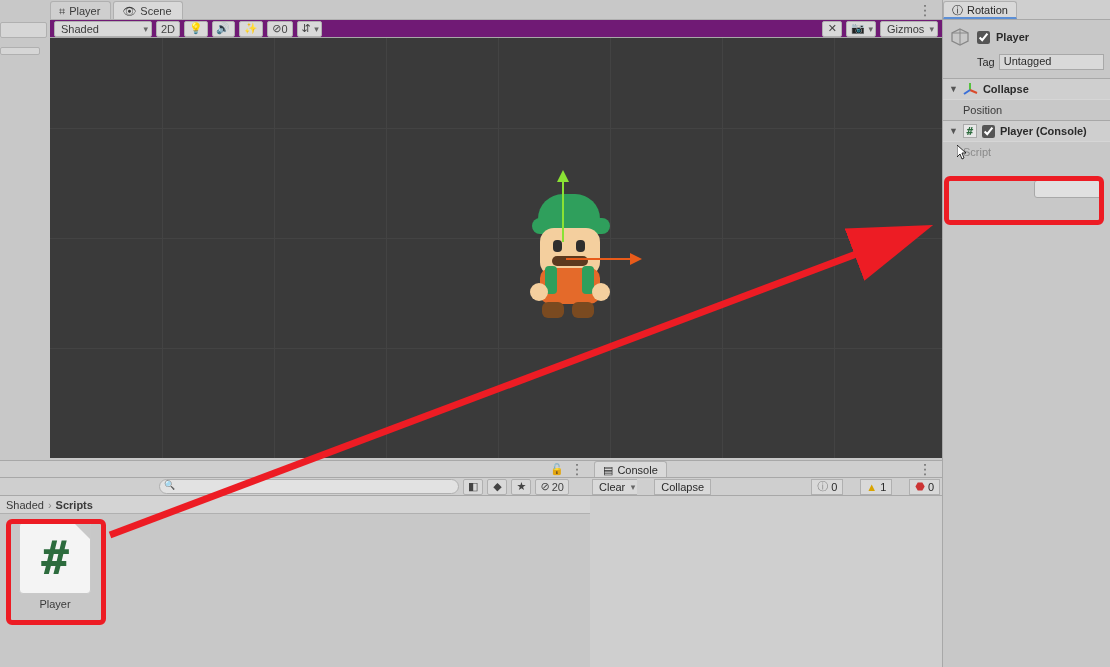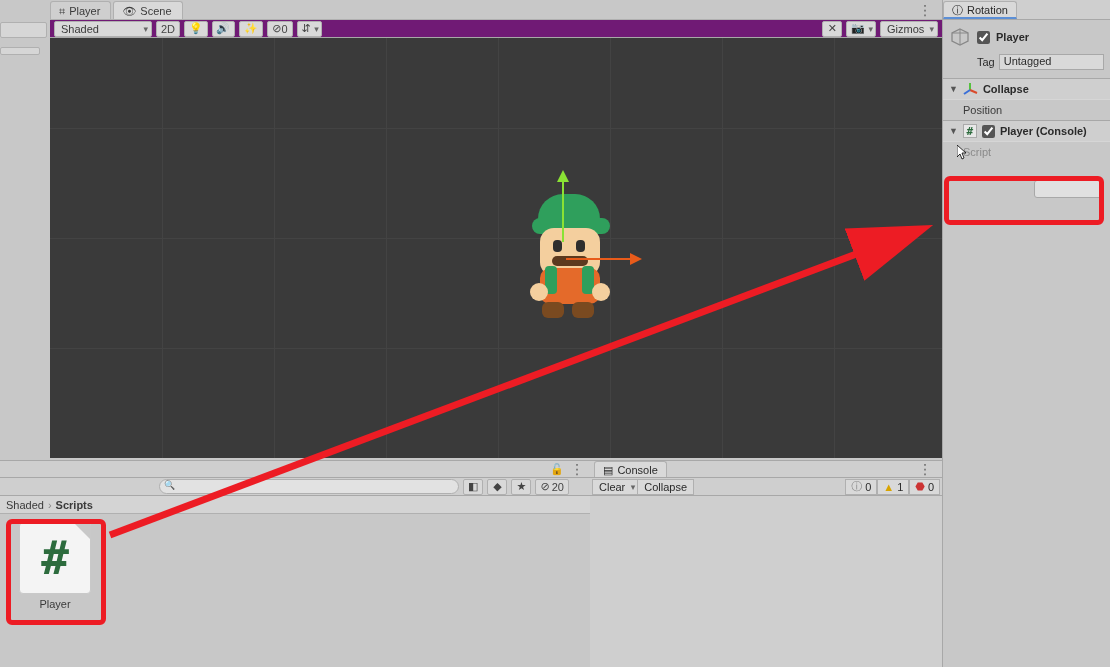--- a/index.html
+++ b/index.html
@@ -73,21 +73,21 @@
   .asset-tile { width:72px; height:72px; margin:0 auto; background:#f4f4f4; border:1px solid #c9c9c9; border-radius:4px; position:relative; display:flex; align-items:center; justify-content:center; }
   .asset-fold { position:absolute; right:0; top:0; width:0; height:0; border-top:16px solid #c8c8c8; border-left:16px solid transparent; }
   .hash { font-size:46px; font-weight:700; color:#2c6b3d; font-family:Consolas, monospace; }
   .asset-label { margin-top:4px; font-size:11px; color:#3a3a3a; }
 
   
   .console-tab-row { position:absolute; left:590px; top:460px; width:352px; height:18px; background:#cfcfcf; border-top:1px solid #a8a8a8; border-bottom:1px solid #a8a8a8; display:flex; align-items:center; padding-left:4px; }
   .console-tab { height:16px; padding:1px 8px 0; background:#d9d9d9; border:1px solid #b0b0b0; border-bottom:none; border-radius:3px 3px 0 0; display:flex; align-items:center; gap:4px; }
   .console-tab-row .sp { flex:1; }
 
-  .console-tools { position:absolute; left:590px; top:478px; width:352px; height:18px; background:#cfcfcf; border-bottom:1px solid #a8a8a8; display:flex; align-items:center; gap:0; padding:0 2px; }
+  .console-tools { position:absolute; left:590px; top:478px; width:352px; height:18px; background:#cfcfcf; border-bottom:1px solid #a8a8a8; display:flex; align-items:center; gap:17px; padding:0 2px; }
   .ctool { border:1px solid #b0b0b0; height:16px; padding:0 6px; display:flex; align-items:center; background:#d9d9d9; }
   .console-tools .sp { flex:1; }
   .cbadge { border:1px solid #b0b0b0; background:#d9d9d9; height:16px; display:flex; align-items:center; padding:0 5px; gap:3px; }
 
   .console-body { position:absolute; left:590px; top:496px; width:352px; height:171px; background:#cfcfcf; }
 
   
   .inspector { position:absolute; left:942px; top:0; width:168px; height:667px; background:#c8c8c8; border-left:1px solid #a8a8a8; }
   .insp-tab-row { height:20px; background:#cfcfcf; border-bottom:1px solid #a8a8a8; display:flex; align-items:center; }
   .insp-tab { height:18px; padding:2px 8px 0; background:#d9d9d9; border:1px solid #b0b0b0; border-bottom:2px solid #5c8fd6; border-radius:3px 3px 0 0; display:flex; align-items:center; gap:4px; }

